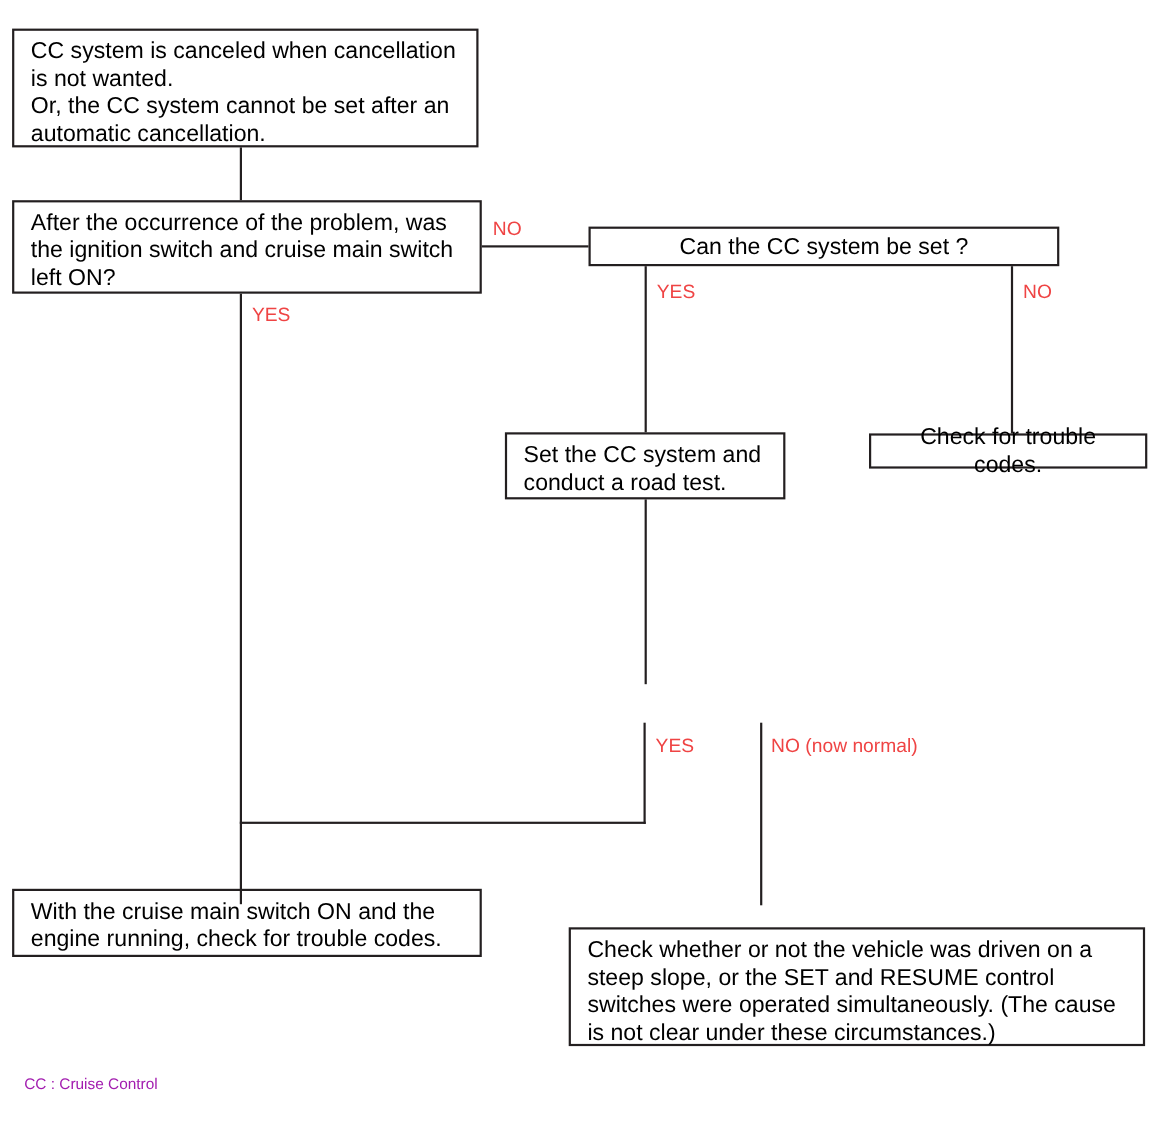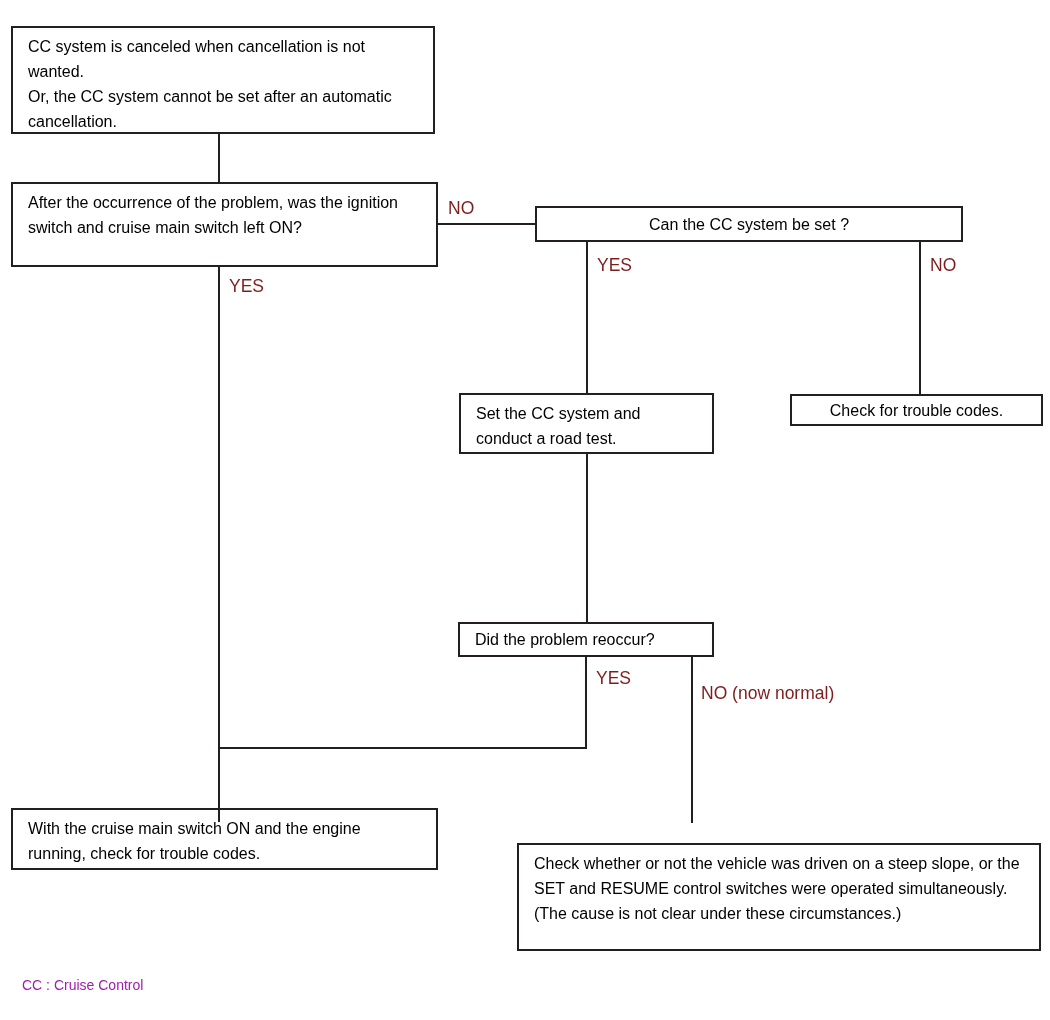--- a/index.html
+++ b/index.html
@@ -14,21 +14,21 @@
     background: #ffffff;
     font-family: "Liberation Sans", sans-serif;
     color: #000000;
     overflow: hidden;
   }
   .node {
     position: absolute;
     box-sizing: border-box;
     border: 2px solid #231f20;
     background: #ffffff;
-    font-size: 16px;
+    font-size: 21px;
     line-height: 25px;
     color: #000000;
     padding: 6px 14px 6px 15px;
     white-space: pre-line;
   }
   .node.centered {
     text-align: center;
     padding-left: 14px;
   }
   .node.vcenter {
@@ -39,21 +39,21 @@
   .edge {
     position: absolute;
     background: #231f20;
   }
   .edge.v { width: 2px; }
   .edge.h { height: 2px; }
   .elabel {
     position: absolute;
     font-size: 17.5px;
     line-height: 20px;
-    color: #7f1d1d;
+    color: #ef4444;
     white-space: nowrap;
   }
   .footnote {
     position: absolute;
     font-size: 14px;
     line-height: 22px;
     color: #a21caf;
     white-space: nowrap;
   }
 </style>
@@ -66,21 +66,20 @@
 Or, the CC system cannot be set after an automatic cancellation.</div>
 
   <div class="node" style="left:11px; top:182px; width:427px; height:85px;">After the occurrence of the problem, was the ignition switch and cruise main switch left ON?</div>
 
   <div class="node centered vcenter" style="left:535px; top:206px; width:428px; height:36px;">Can the CC system be set ?</div>
 
   <div class="node centered vcenter" style="left:790px; top:394px; width:253px; height:32px;">Check for trouble codes.</div>
 
   <div class="node" style="left:459px; top:393px; width:255px; height:61px;">Set the CC system and conduct a road test.</div>
 
-  <div class="node vcenter" style="left:458px; top:622px; width:256px; height:35px; justify-content:flex-start;">Did the problem reoccur?</div>
 
   <div class="node" style="left:11px; top:808px; width:427px; height:62px;">With the cruise main switch ON and the engine running, check for trouble codes.</div>
 
   <div class="node" style="left:517px; top:823px; width:524px; height:108px;margin-top:20px;">Check whether or not the vehicle was driven on a steep slope, or the SET and RESUME control switches were operated simultaneously. (The cause is not clear under these circumstances.)</div>
 
   <div class="edge v" style="left:218px; top:134px; height:48px;"></div>
 
   <div class="edge h" style="left:438px; top:223px; width:97px;"></div>
 
   <div class="edge v" style="left:218px; top:267px; height:555px;"></div>
@@ -99,17 +98,17 @@
   <div class="elabel" style="left:448px; top:198px;">NO</div>
 
   <div class="elabel" style="left:229px; top:276px;">YES</div>
 
   <div class="elabel" style="left:597px; top:255px;">YES</div>
 
   <div class="elabel" style="left:930px; top:255px;">NO</div>
 
   <div class="elabel" style="left:596px; top:668px;">YES</div>
 
-  <div class="elabel" style="left:701px; top:668px;margin-top:15px;">NO (now normal)</div>
+  <div class="elabel" style="left:701px; top:668px;">NO (now normal)</div>
 
   <div class="footnote" style="left:22px; top:974px;">CC : Cruise Control</div>
 
 </div>
 
 </body></html>

